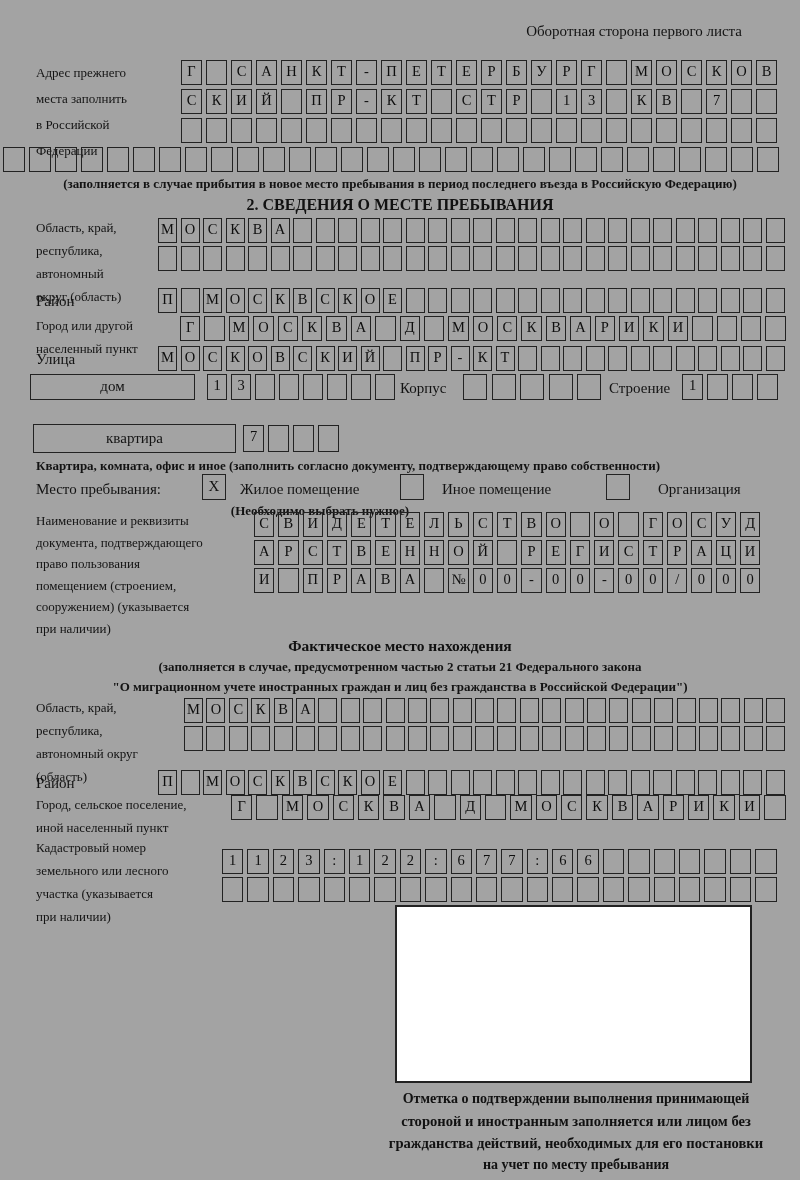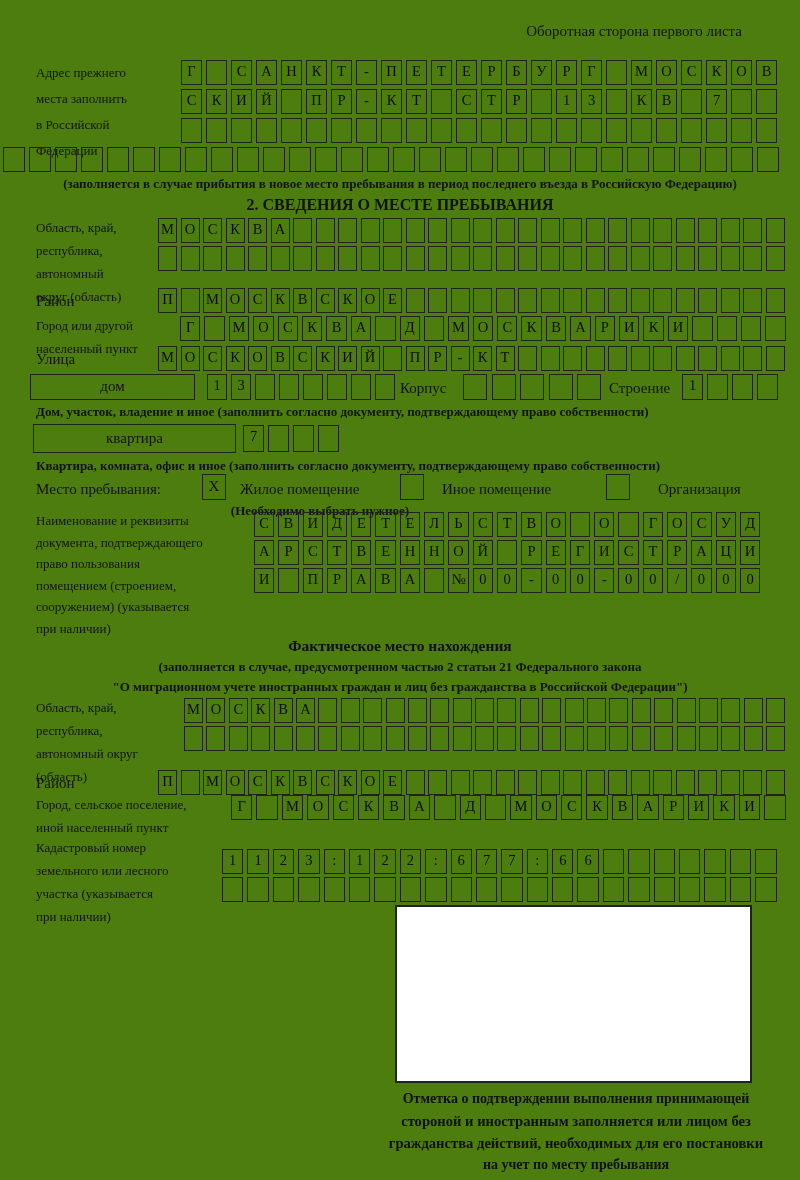--- a/index.html
+++ b/index.html
@@ -1,16 +1,16 @@
 <!DOCTYPE html>
 <html lang="ru"><head>
 <meta charset="utf-8">
 <style>
   html,body{margin:0;padding:0;background:#fff;}
-  .page{position:relative;width:800px;height:1180px;background:#4d7c0f;overflow:hidden;
+  .page{position:relative;width:800px;height:1180px;background:#a3a3a3;overflow:hidden;
         font-family:"Liberation Serif","DejaVu Serif",serif;color:#111;}
   .abs{position:absolute;}
   .lbl{font-size:15px;line-height:22px;color:#131313;}
   .small{font-size:13px;color:#131313;font-weight:bold;}
   .bold{font-weight:bold;}
   .center{text-align:center;}
   .boxrow{position:absolute;display:flex;white-space:nowrap;}
   .cell{flex:none;display:inline-block;box-sizing:border-box;
         width:var(--w,20px);height:var(--h,25px);margin-right:var(--g,4px);
         border:1.8px solid #222;text-align:center;
@@ -331,21 +331,20 @@
       <span class="cell"></span>
       <span class="cell"></span>
     </div>
   <div class="abs lbl" style="left:609px;top:377px">Строение</div>
   <div class="boxrow" style="left:682px;top:374px;--w:21px;--g:4px;--h:26px">
       <span class="cell">1</span>
       <span class="cell"></span>
       <span class="cell"></span>
       <span class="cell"></span>
     </div>
-  <div class="abs small" style="left:36px;top:404px">Дом, участок, владение и иное (заполнить согласно документу, подтверждающему право собственности)</div>
 
   <div class="labelbox" style="left:33px;top:424px;width:203px;height:29px;line-height:26px">квартира</div>
   <div class="boxrow" style="left:243px;top:425px;--w:21px;--g:4px;--h:27px">
       <span class="cell">7</span>
       <span class="cell"></span>
       <span class="cell"></span>
       <span class="cell"></span>
     </div>
   <div class="abs small" style="left:36px;top:458px">Квартира, комната, офис и иное (заполнить согласно документу, подтверждающему право собственности)</div>
 

